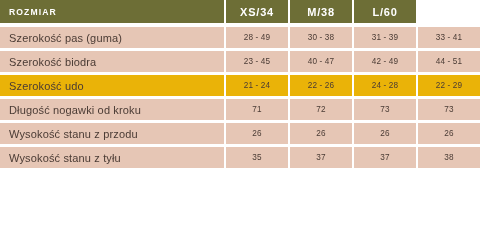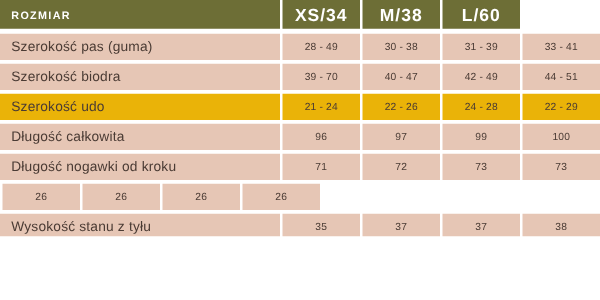--- a/index.html
+++ b/index.html
@@ -63,21 +63,21 @@
   }
   .row-header .cell-label {
     color: #ffffff;
     font-weight: bold;
     font-size: 8.6px;
     letter-spacing: 1.1px;
   }
   .row-header .cell-value {
     color: #ffffff;
     font-weight: bold;
-    font-size: 14px;
+    font-size: 11px;
     letter-spacing: 0.8px;
   }
 
   
   .row-alt .cell {
     background: #eab308;
   }
 </style>
 </head>
 <body>
@@ -94,51 +94,45 @@
   <div class="row">
     <div class="cell cell-label">Szerokość pas (guma)</div>
     <div class="cell cell-value">28 - 49</div>
     <div class="cell cell-value">30 - 38</div>
     <div class="cell cell-value">31 - 39</div>
     <div class="cell cell-value">33 - 41</div>
   </div>
 
   <div class="row">
     <div class="cell cell-label">Szerokość biodra</div>
-    <div class="cell cell-value">39 - 70</div>
+    <div class="cell cell-value">23 - 45</div>
     <div class="cell cell-value">40 - 47</div>
     <div class="cell cell-value">42 - 49</div>
     <div class="cell cell-value">44 - 51</div>
   </div>
 
   <div class="row row-alt">
     <div class="cell cell-label">Szerokość udo</div>
     <div class="cell cell-value">21 - 24</div>
     <div class="cell cell-value">22 - 26</div>
     <div class="cell cell-value">24 - 28</div>
     <div class="cell cell-value">22 - 29</div>
   </div>
 
-  <div class="row">
-    <div class="cell cell-label">Długość całkowita</div>
-    <div class="cell cell-value">96</div>
-    <div class="cell cell-value">97</div>
-    <div class="cell cell-value">99</div>
-    <div class="cell cell-value">100</div>
-  </div>
 
   <div class="row">
     <div class="cell cell-label">Długość nogawki od kroku</div>
     <div class="cell cell-value">71</div>
     <div class="cell cell-value">72</div>
     <div class="cell cell-value">73</div>
     <div class="cell cell-value">73</div>
   </div>
 
   <div class="row">
+    <div class="cell cell-label">Wysokość stanu z przodu</div>
     <div class="cell cell-value">26</div>
     <div class="cell cell-value">26</div>
     <div class="cell cell-value">26</div>
     <div class="cell cell-value">26</div>
   </div>
 
   <div class="row">
     <div class="cell cell-label">Wysokość stanu z tyłu</div>
     <div class="cell cell-value">35</div>
     <div class="cell cell-value">37</div>

